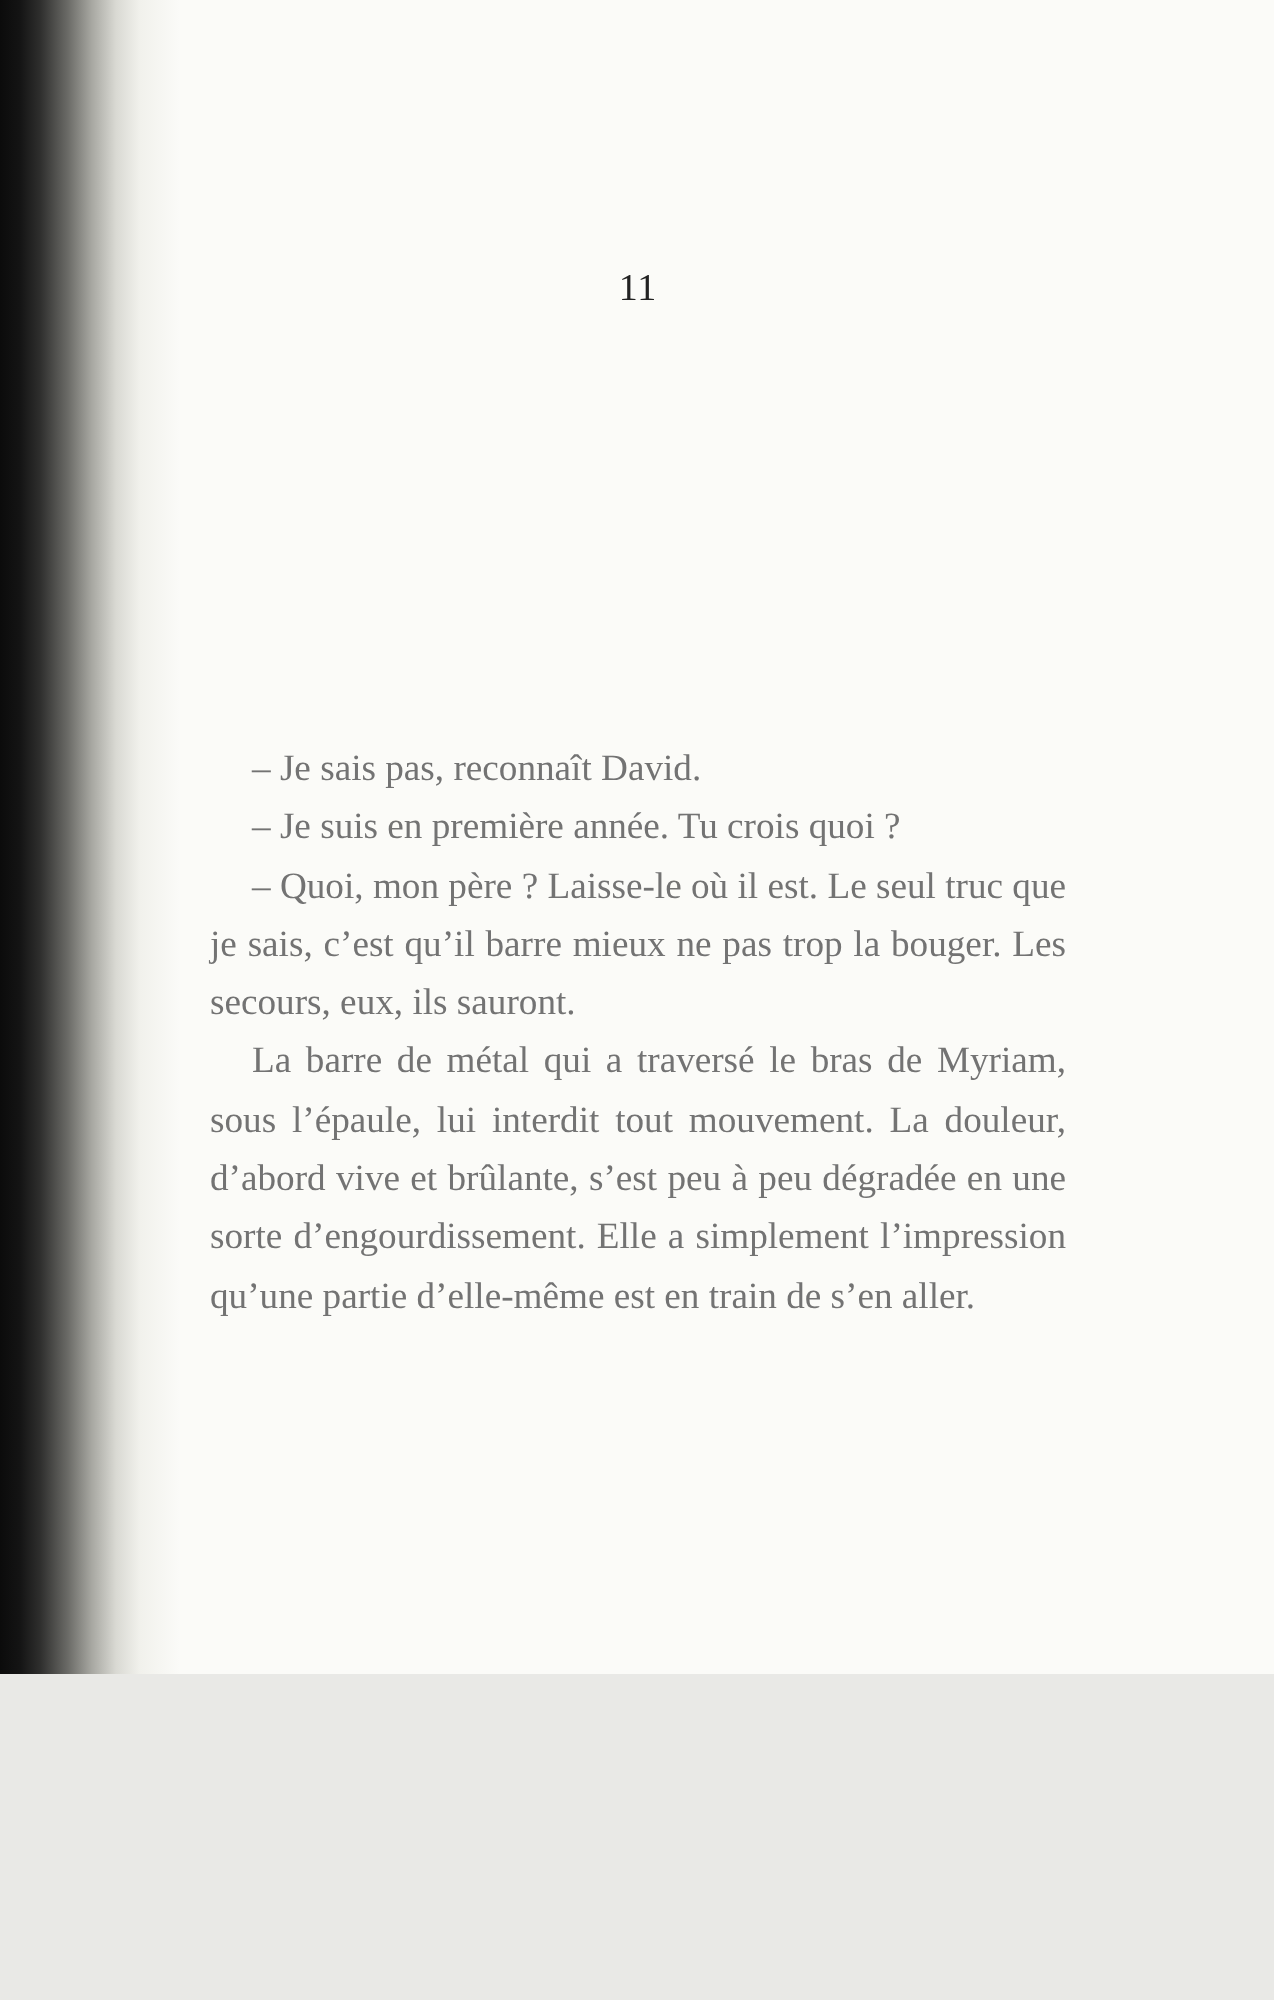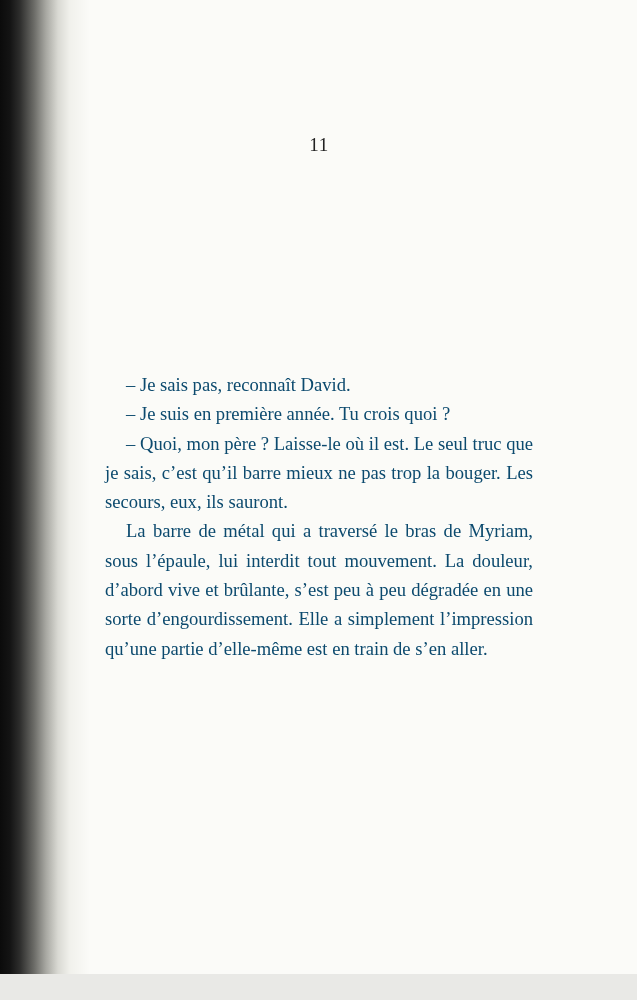--- a/index.html
+++ b/index.html
@@ -4,21 +4,21 @@
   <style>
     html, body {
       margin: 0;
       padding: 0;
       background: #e9e9e6;
       font-family: "Liberation Serif", "DejaVu Serif", serif;
     }
     .page {
       position: relative;
       width: 637px;
-      height: 974px;
+      height: 837px;
       background: #fbfbf8;
       overflow: hidden;
       color: #1c1c1c;
     }
     
     .gutter {
       position: absolute;
       left: 0;
       top: 0;
       width: 90px;
@@ -44,21 +44,21 @@
       color: #222;
     }
     .text-block {
       position: absolute;
       top: 370px;
       left: 105px;
       width: 428px;
       font-size: 18.6px;
       line-height: 29.3px;
       text-align: justify;
-      color: #0c4a6e;
+      color: #737373;
     }
     .text-block p {
       margin: 0;
     }
     .text-block p.indent {
       text-indent: 21px;
     }
     .page-number {
       position: absolute;
       top: 916px;

